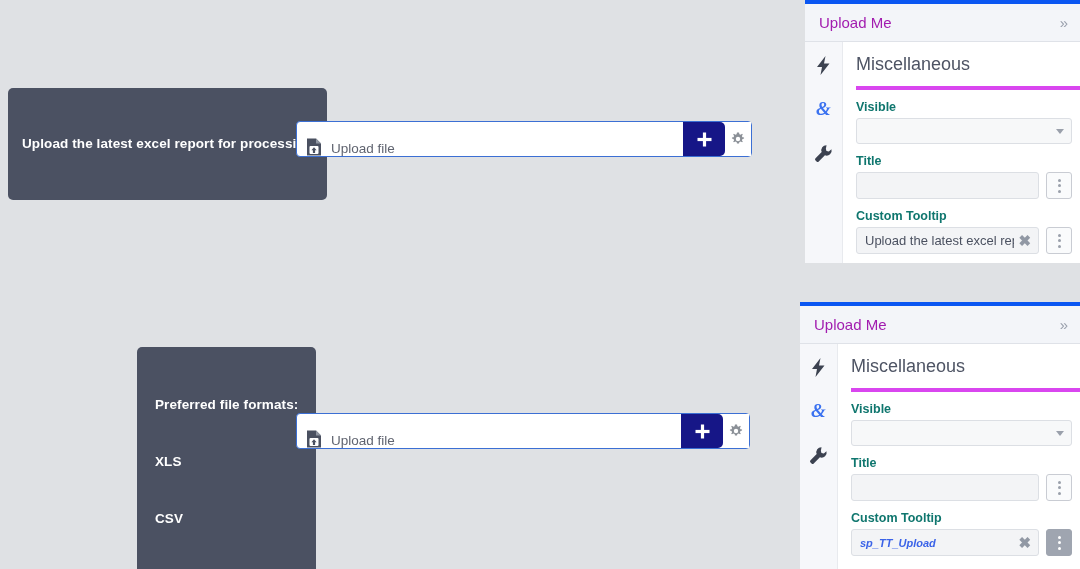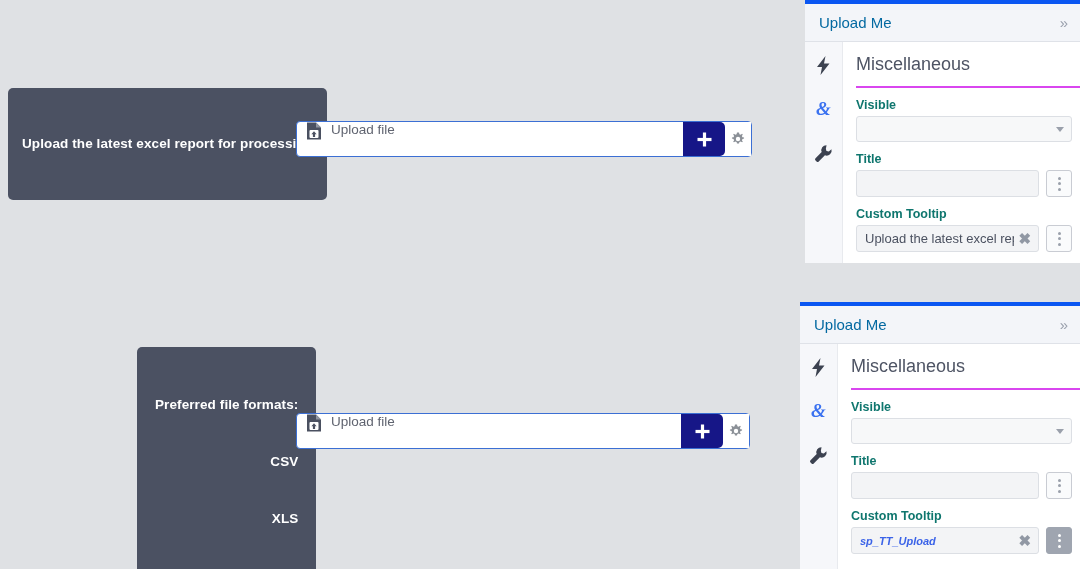--- a/index.html
+++ b/index.html
@@ -26,39 +26,39 @@
   .tooltip-1 {
     left: 8px; top: 88px;
     padding: 8px 14px 9px 14px;
   }
   .tooltip-2 {
     left: 137px; top: 347px;
     padding: 10px 18px 12px 18px;
     text-align: center;
   }
   .tt-line { display: block; }
-  .tt-line.center { text-align: right; }
+  .tt-line.center { text-align: left; }
 
   
   .upload-widget {
     position: absolute;
     height: 36px;
     background: #ffffff;
     border: 1px solid #3b6fd4;
     border-radius: 4px;
     display: flex;
     align-items: stretch;
   }
   .upload-1 { left: 296px; top: 121px; width: 456px; }
   .upload-2 { left: 296px; top: 413px; width: 454px; }
 
   .upload-field {
     flex: 1 1 auto;
     display: flex;
-    align-items: flex-start;
+    align-items: flex-end;
     gap: 9px;
     padding-left: 9px;
     min-width: 0;
   }
   .file-icon { width: 16px; height: 18px; flex: 0 0 auto; display:block; }
   .upload-placeholder {
     color: #606470;
     font-size: 13.5px;
     white-space: nowrap;
     overflow: hidden;
@@ -99,21 +99,21 @@
     background: #f3f5f9;
     border-bottom: 1px solid #dfe2e8;
     display: flex;
     align-items: center;
     justify-content: space-between;
     padding: 0 12px 0 14px;
     flex: 0 0 auto;
   }
   .panel-title {
     font-size: 15px;
-    color: #0369a1;
+    color: #a21caf;
     text-align: center;
   }
   .panel-collapse {
     font-size: 15px;
     color: #9aa0ad;
     cursor: pointer;
     line-height: 1;
   }
 
   .panel-body { display: flex; flex: 1 1 auto; min-height: 0; }
@@ -145,21 +145,21 @@
   .panel-content {
     flex: 1 1 auto;
     min-width: 0;
     padding: 0 0 0 13px;
     background: #ffffff;
   }
   .section-heading {
     font-size: 18px;
     color: #4e5464;
     padding: 12px 0 11px 0;
-    border-bottom: 2px solid #d946ef;
+    border-bottom: 4px solid #d946ef;
     margin-right: 0;
   }
   .field-label {
     font-size: 12.5px;
     font-weight: bold;
     color: #0f766e;
     margin-top: 10px;
     margin-bottom: 4px;
   }
   .field-row { display: flex; align-items: center; gap: 7px; padding-right: 8px; }
@@ -257,22 +257,22 @@
     <div class="gear-btn">
       <svg width="14" height="14" viewBox="0 0 20 20">
         <path fill="#8b9097" d="M10 0.8 l1.5 0 0.45 2.3 a7 7 0 0 1 1.9 0.8 l1.95-1.3 1.05 1.05 -1.3 1.95 a7 7 0 0 1 0.8 1.9 l2.3 0.45 0 1.5 -2.3 0.45 a7 7 0 0 1-0.8 1.9 l1.3 1.95 -1.05 1.05 -1.95-1.3 a7 7 0 0 1-1.9 0.8 l-0.45 2.3 -1.5 0 -1.5 0 -0.45-2.3 a7 7 0 0 1-1.9-0.8 l-1.95 1.3 -1.05-1.05 1.3-1.95 a7 7 0 0 1-0.8-1.9 l-2.3-0.45 0-1.5 2.3-0.45 a7 7 0 0 1 0.8-1.9 l-1.3-1.95 1.05-1.05 1.95 1.3 a7 7 0 0 1 1.9-0.8 l0.45-2.3 z"></path>
         <circle cx="10" cy="10" r="3.1" fill="#ffffff"></circle>
       </svg>
     </div>
   </div>
 
   <div class="tooltip tooltip-2">
     <span class="tt-line center">Preferred file formats:</span>
+    <span class="tt-line center">XLS</span>
     <span class="tt-line center">CSV</span>
-    <span class="tt-line center">XLS</span>
   </div>
 
   <div class="upload-widget upload-2">
     <div class="upload-field">
       <svg class="file-icon" viewBox="0 0 16 18">
         <path d="M1 0.5 H10 L15 5.5 V17.5 H1 Z" fill="#4a5060"></path>
         <path d="M10 0.5 L15 5.5 H10 Z" fill="#8e94a0"></path>
         <rect x="3.5" y="8" width="9" height="8" rx="1" fill="#ffffff"></rect>
         <path d="M8 9.3 L10.6 12.2 H9.1 V15 H6.9 V12.2 H5.4 Z" fill="#4a5060"></path>
       </svg>

